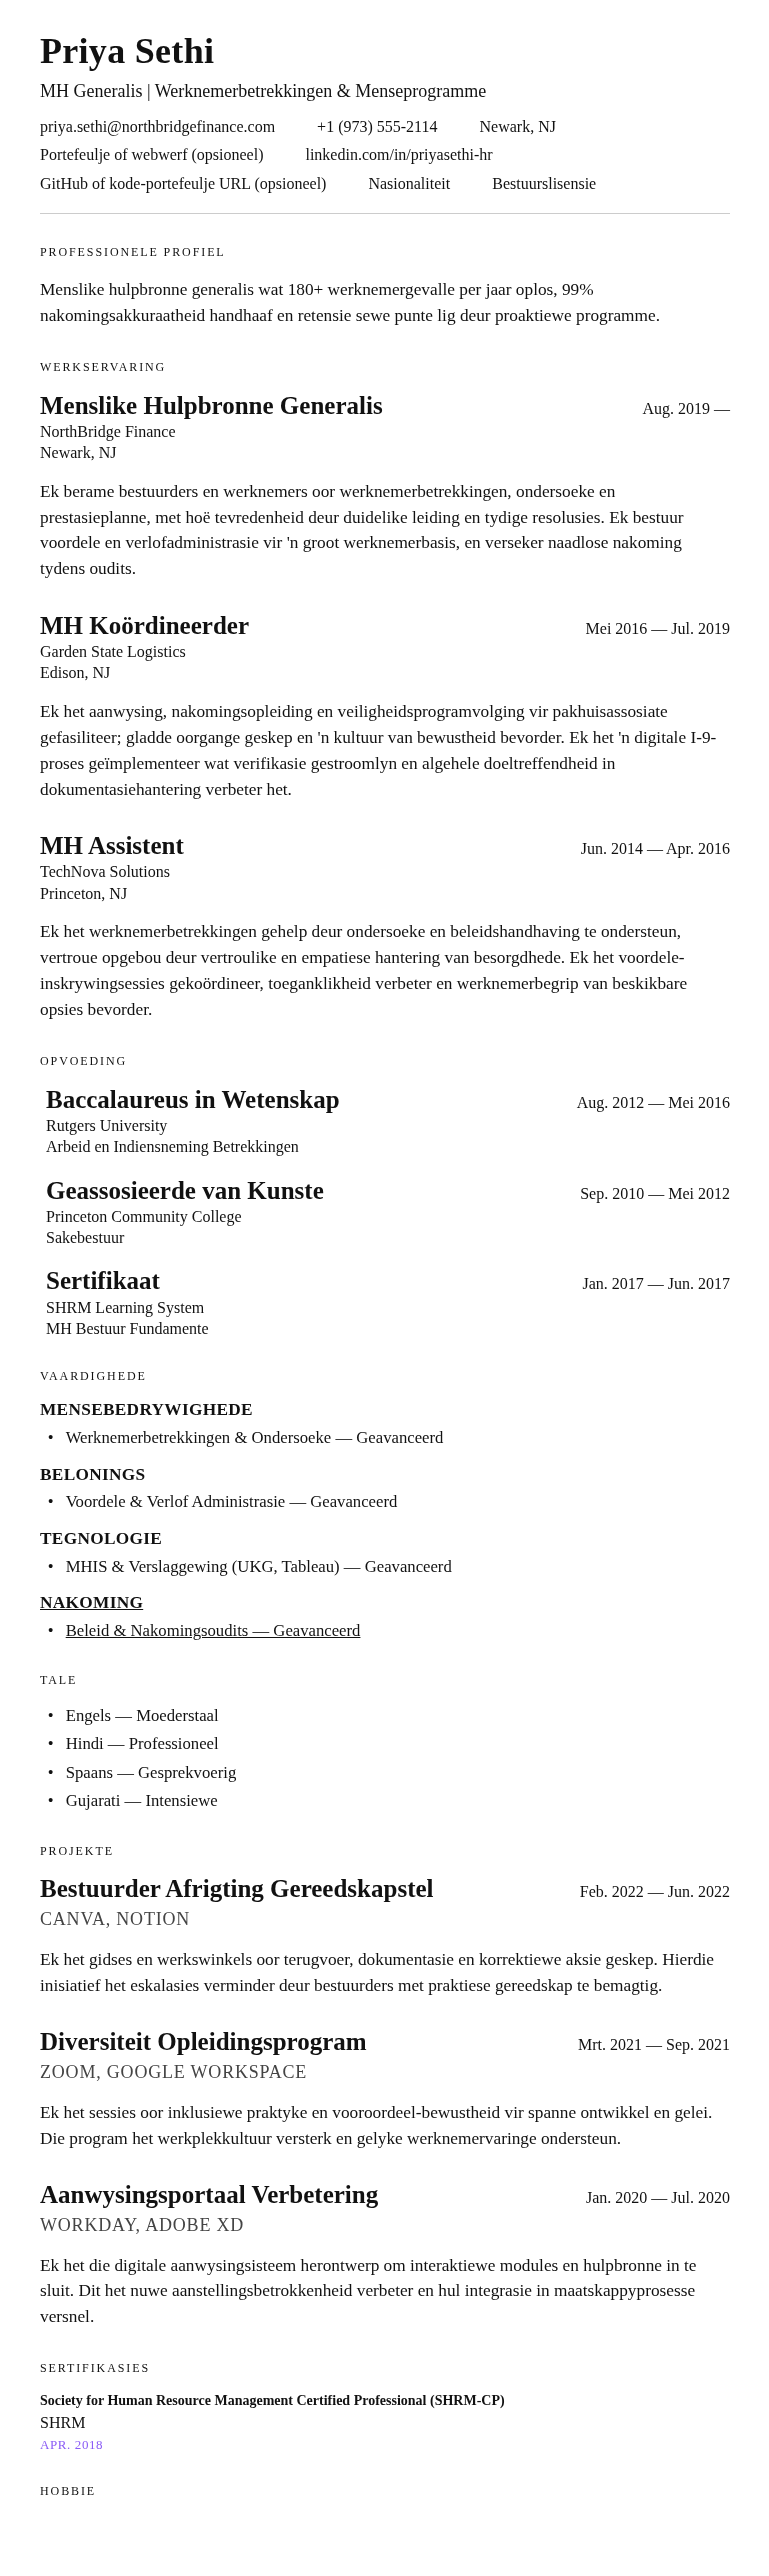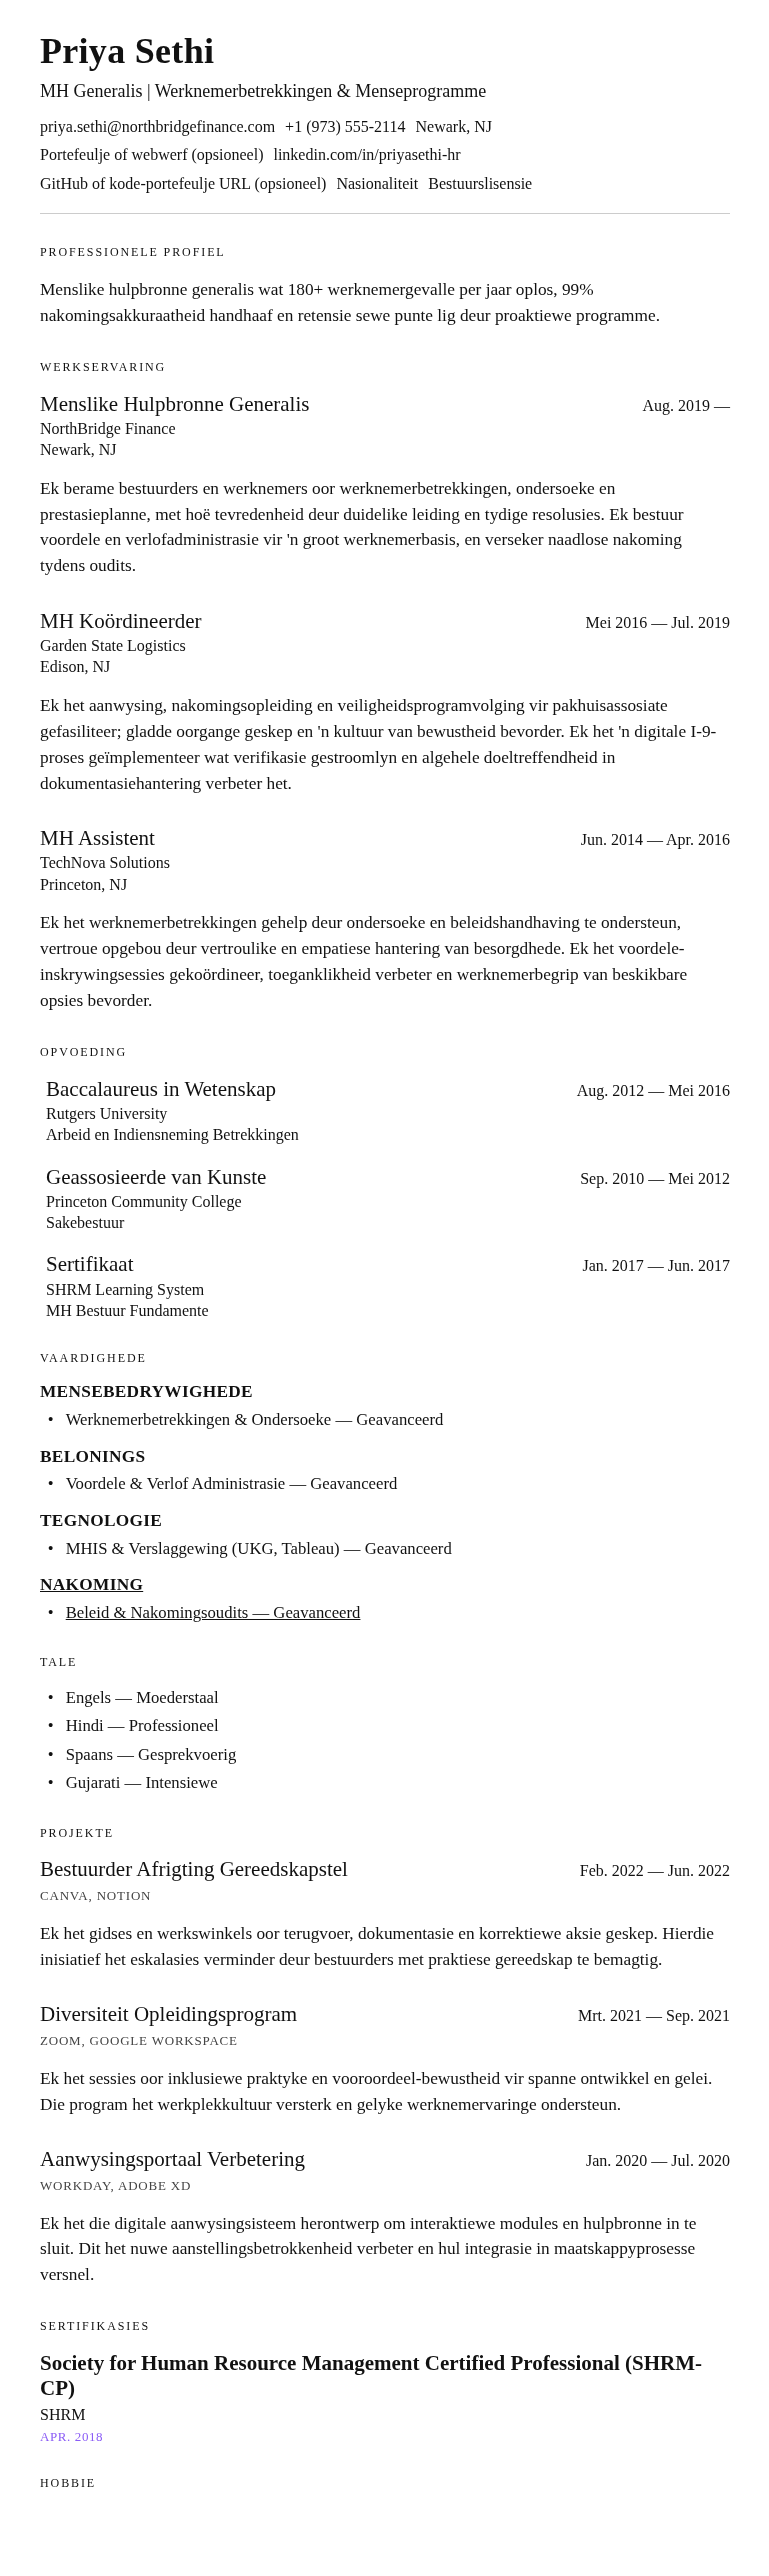--- a/index.html
+++ b/index.html
@@ -7,54 +7,54 @@
   body {
     width: 770px;
     font-family: "Liberation Serif", "DejaVu Serif", serif;
     color: #111111;
   }
   .page { width: 770px; min-height: 2576px; padding: 29.5px 40px 45px 40px; background: #ffffff; }
 
   
   .name { font-size: 36px; font-weight: 700; letter-spacing: 0.3px; margin-bottom: 9px; }
   .subtitle { font-size: 18px; font-weight: 400; margin-bottom: 16.7px; }
-  .contact-row { display: flex; flex-wrap: wrap; gap: 10px; font-size: 16px; margin-bottom: 10.3px; }
+  .contact-row { display: flex; flex-wrap: wrap; gap: 42px; font-size: 16px; margin-bottom: 10.3px; }
   .contact-row span { white-space: nowrap; }
   .divider { border: none; border-top: 0.6px solid #cccccc; margin-top: 20.5px; }
 
   
   .section { margin-top: 31px; }
   .section-heading { font-size: 12px; font-weight: 400; letter-spacing: 1.9px; margin-bottom: 16.7px; }
 
   
   .entry { margin-bottom: 29.5px; }
   .entry:last-child { margin-bottom: 0; }
   .entry-header { display: flex; justify-content: space-between; align-items: baseline; }
-  .entry-title { font-size: 21px; font-weight: 400; }
+  .entry-title { font-size: 25px; font-weight: 700; }
   .entry-date { font-size: 16px; font-weight: 400; margin-left: 15.4px; white-space: nowrap; }
   .entry-sub { font-size: 16px; margin-top: 3.2px; }
   .entry-desc { font-size: 17.3px; line-height: 1.5; margin-top: 16.7px; }
 
   
   .edu-entry { margin-bottom: 20.5px; margin-left: 6px; }
   .edu-entry:last-child { margin-bottom: 0; }
 
   
   .skill-cat { margin-bottom: 15.4px; }
   .skill-cat:last-child { margin-bottom: 0; text-decoration: underline; }
   .skill-cat-title { font-size: 17.3px; font-weight: 700; letter-spacing: 0.3px; margin-bottom: 6.4px; }
 
   
   ul.bullets { list-style: none; }
   ul.bullets li { font-size: 16.7px; line-height: 1.35; margin: 5.8px 0 5.8px 7.7px; padding-left: 18px; position: relative; }
   ul.bullets li::before { content: "\2022"; position: absolute; left: 0; top: 0; }
 
   
-  .tools { font-size: 13px; letter-spacing: 0.8px; color: #444444; margin-top: 5.8px; }
-  .cert-title { font-size: 21px; font-weight: 700; }
+  .tools { font-size: 18px; letter-spacing: 0.8px; color: #444444; margin-top: 5.8px; }
+  .cert-title { font-size: 14px; font-weight: 700; }
   .cert-issuer { font-size: 16px; margin-top: 4.5px; }
   .cert-date { font-size: 13px; letter-spacing: 0.6px; color: #8b5cf6; margin-top: 5.8px; }
 </style>
 </head>
 <body>
 
 <div class="page">
 
   <header>
     <h1 class="name">Priya Sethi</h1>

